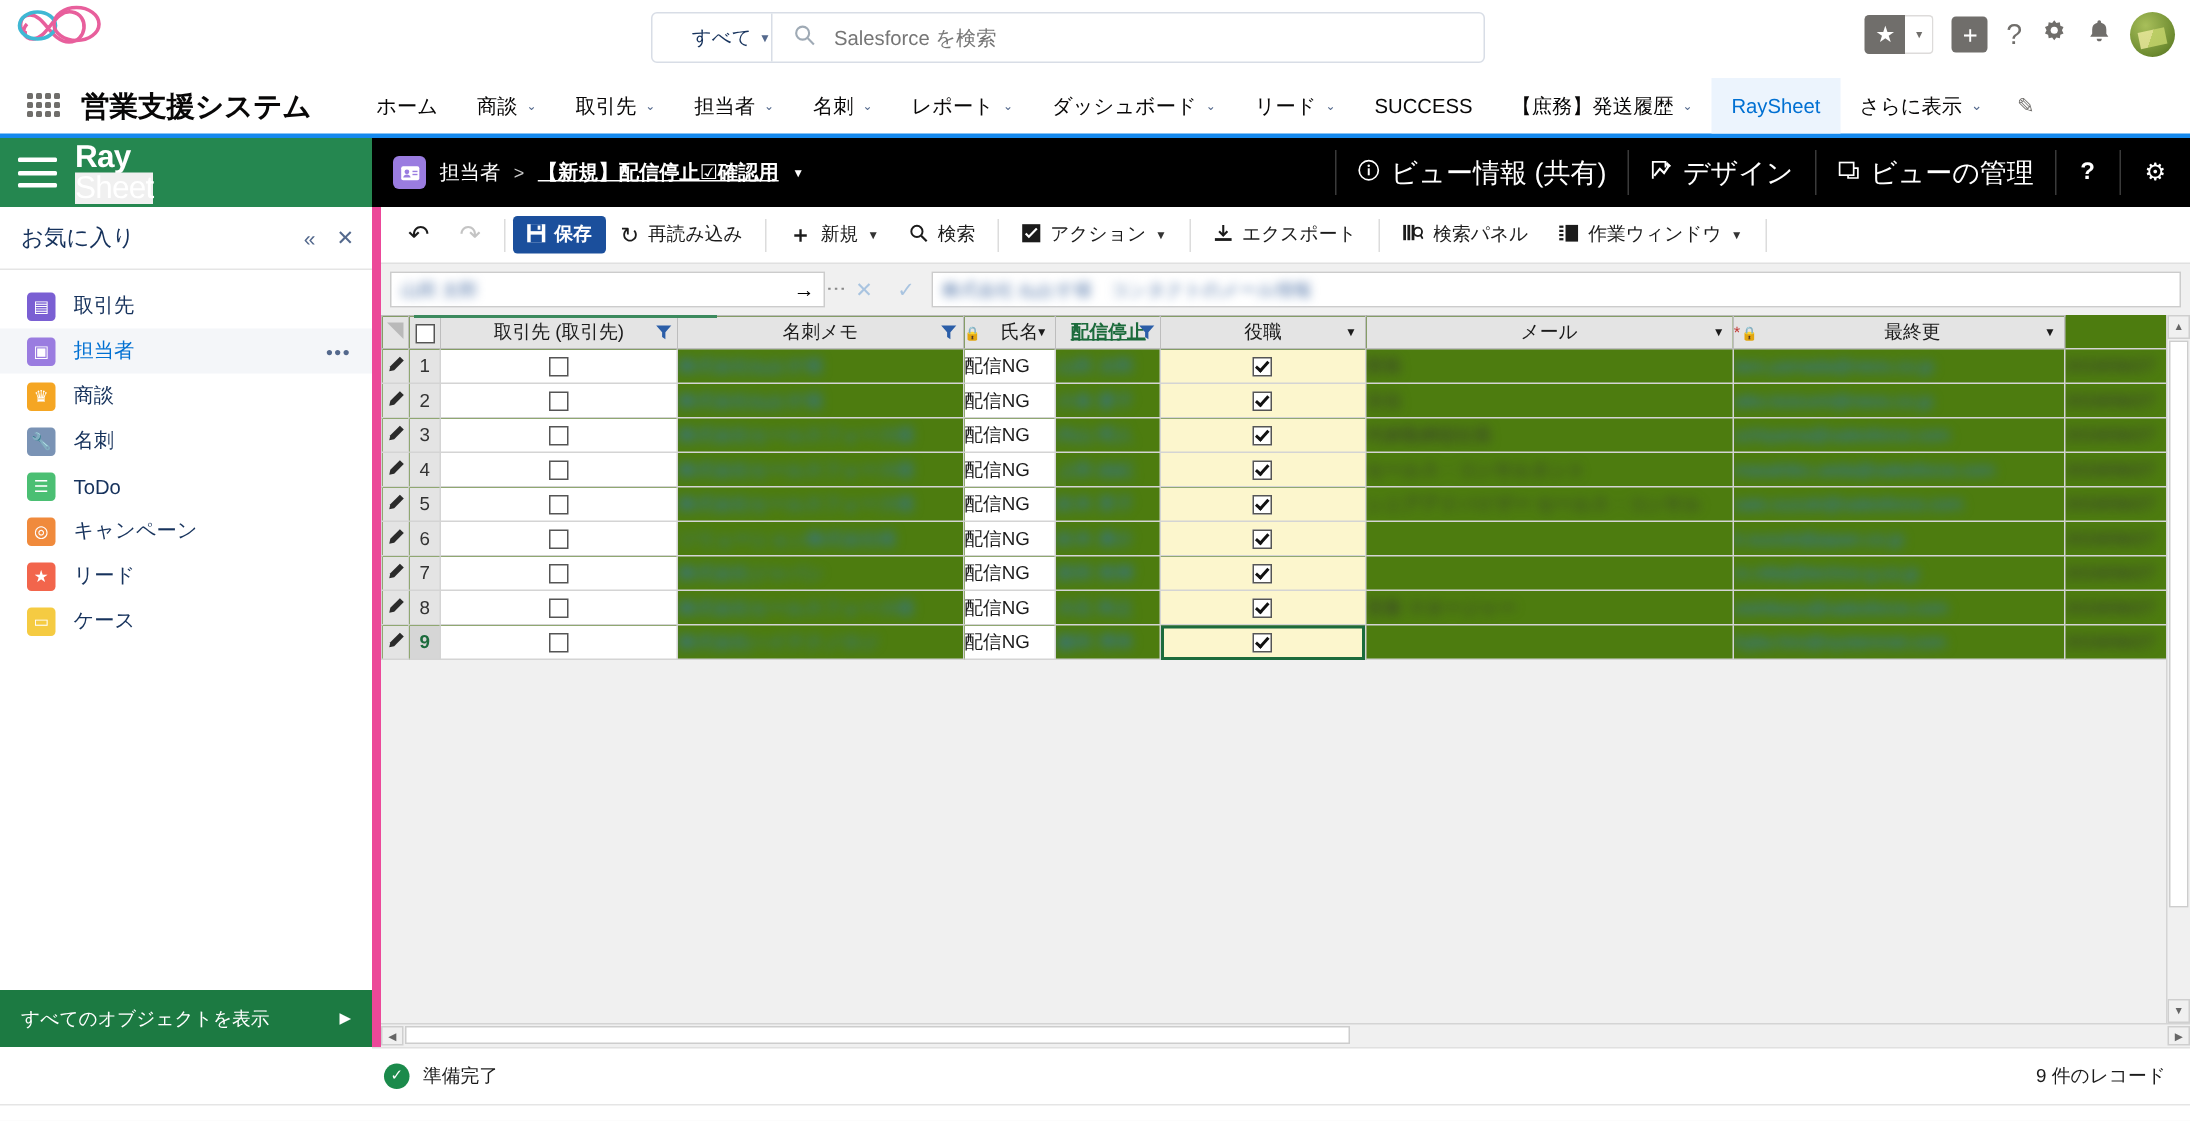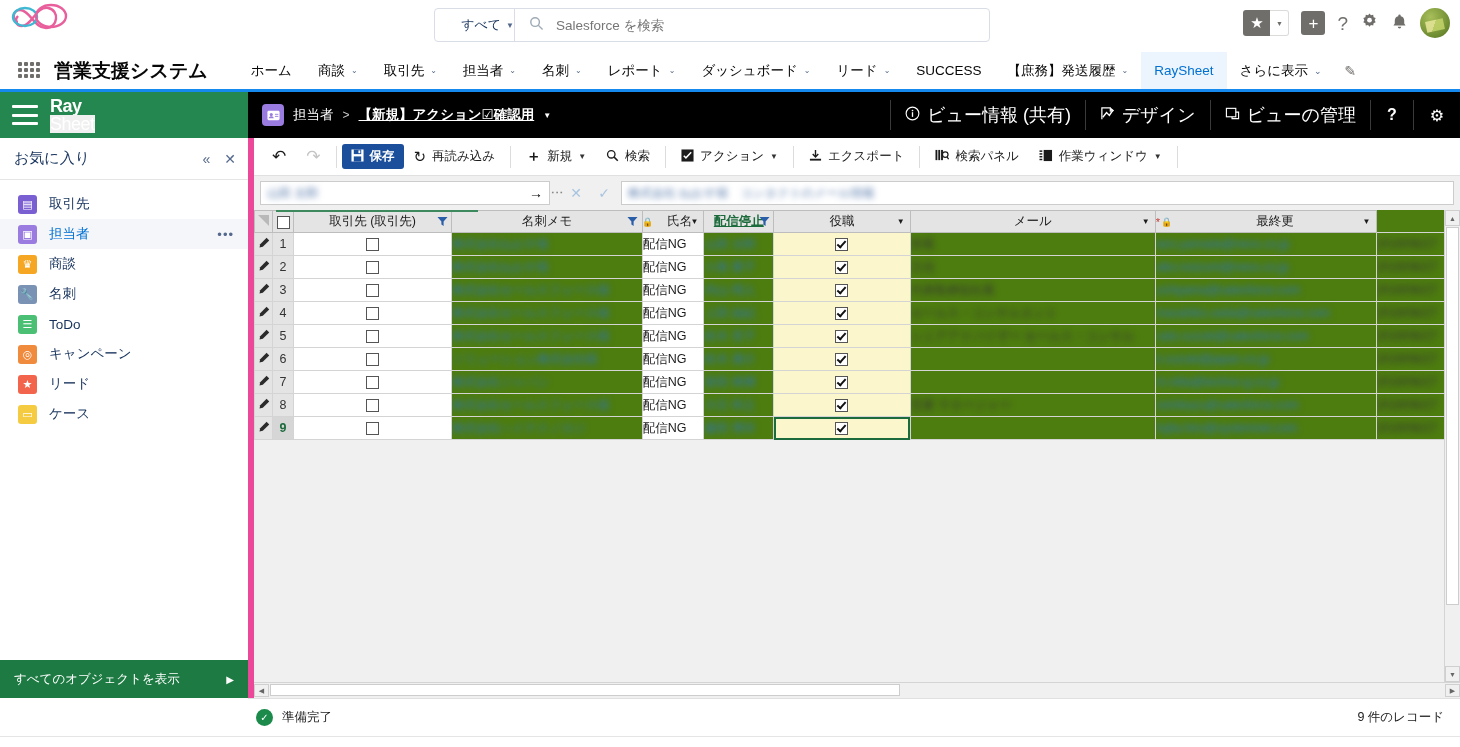--- a/index.html
+++ b/index.html
@@ -82,21 +82,21 @@
   .nav-item.active{background:#ecf4fd;color:#0070d2;}
   .nav-item .car{font-size:8px;color:#54698d;}
   .nav-item.more .car{font-size:9px;}
   .pencil-nav{margin-left:10px;color:#706e6b;font-size:14px;cursor:pointer;transform:rotate(0deg);}
 
   
   .rs-bar{height:46px;display:flex;background:#000;}
   .rs-left{width:248px;background:#258750;display:flex;align-items:center;padding-left:12px;box-sizing:border-box;}
   .burger{width:26px;height:20px;display:flex;flex-direction:column;justify-content:space-between;cursor:pointer;margin-right:12px;}
   .burger i{display:block;height:3px;background:#fff;border-radius:1px;}
-  .rs-logo{font-size:18px;font-weight:bold;color:#fff;letter-spacing:-0.5px;line-height:1;}
+  .rs-logo{font-size:21px;font-weight:bold;color:#fff;letter-spacing:-0.5px;line-height:1;}
   .rs-logo .r{color:#fff;}
   .rs-logo .sheet{font-weight:normal;}
   .rs-right{flex:1;display:flex;align-items:center;color:#fff;position:relative;}
   .bc{display:flex;align-items:center;gap:9px;padding-left:14px;font-size:13.5px;}
   .bc-icon{
     width:22px;height:22px;border-radius:4px;background:#9a7ce0;display:flex;align-items:center;
     justify-content:center;
   }
   .bc-sep{color:#c9c9c9;font-size:12px;}
   .bc-view{text-decoration:underline;font-weight:bold;cursor:pointer;}
@@ -390,21 +390,21 @@
           <svg width="13" height="13" viewBox="0 0 14 14">
               <rect x="0.5" y="2" width="13" height="10" rx="1.4" fill="#fff"></rect>
               <circle cx="4.6" cy="6" r="1.7" fill="#9a7ce0"></circle>
               <path d="M1.9 10c.3-1.4 1.4-2.1 2.7-2.1S7 8.6 7.3 10z" fill="#9a7ce0"></path>
               <rect x="8.6" y="5.2" width="3.6" height="1" fill="#9a7ce0"></rect>
               <rect x="8.6" y="7.4" width="3.6" height="1" fill="#9a7ce0"></rect>
             </svg>
         </span>
         <span>担当者</span>
         <span class="bc-sep">&gt;</span>
-        <span class="bc-view">【新規】アクション☑確認用</span>
+        <span class="bc-view">【新規】配信停止☑確認用</span>
         <span class="bc-car">▼</span>
       </div>
       <div class="rs-actions">
         <div class="rs-act">
           <span>
             <svg width="15" height="15" viewBox="0 0 16 16">
                 <circle cx="8" cy="8" r="6.8" fill="none" stroke="#fff" stroke-width="1.2"></circle>
                 <circle cx="8" cy="4.8" r=".9" fill="#fff"></circle>
                 <rect x="7.3" y="6.6" width="1.4" height="5" fill="#fff"></rect>
               </svg>

